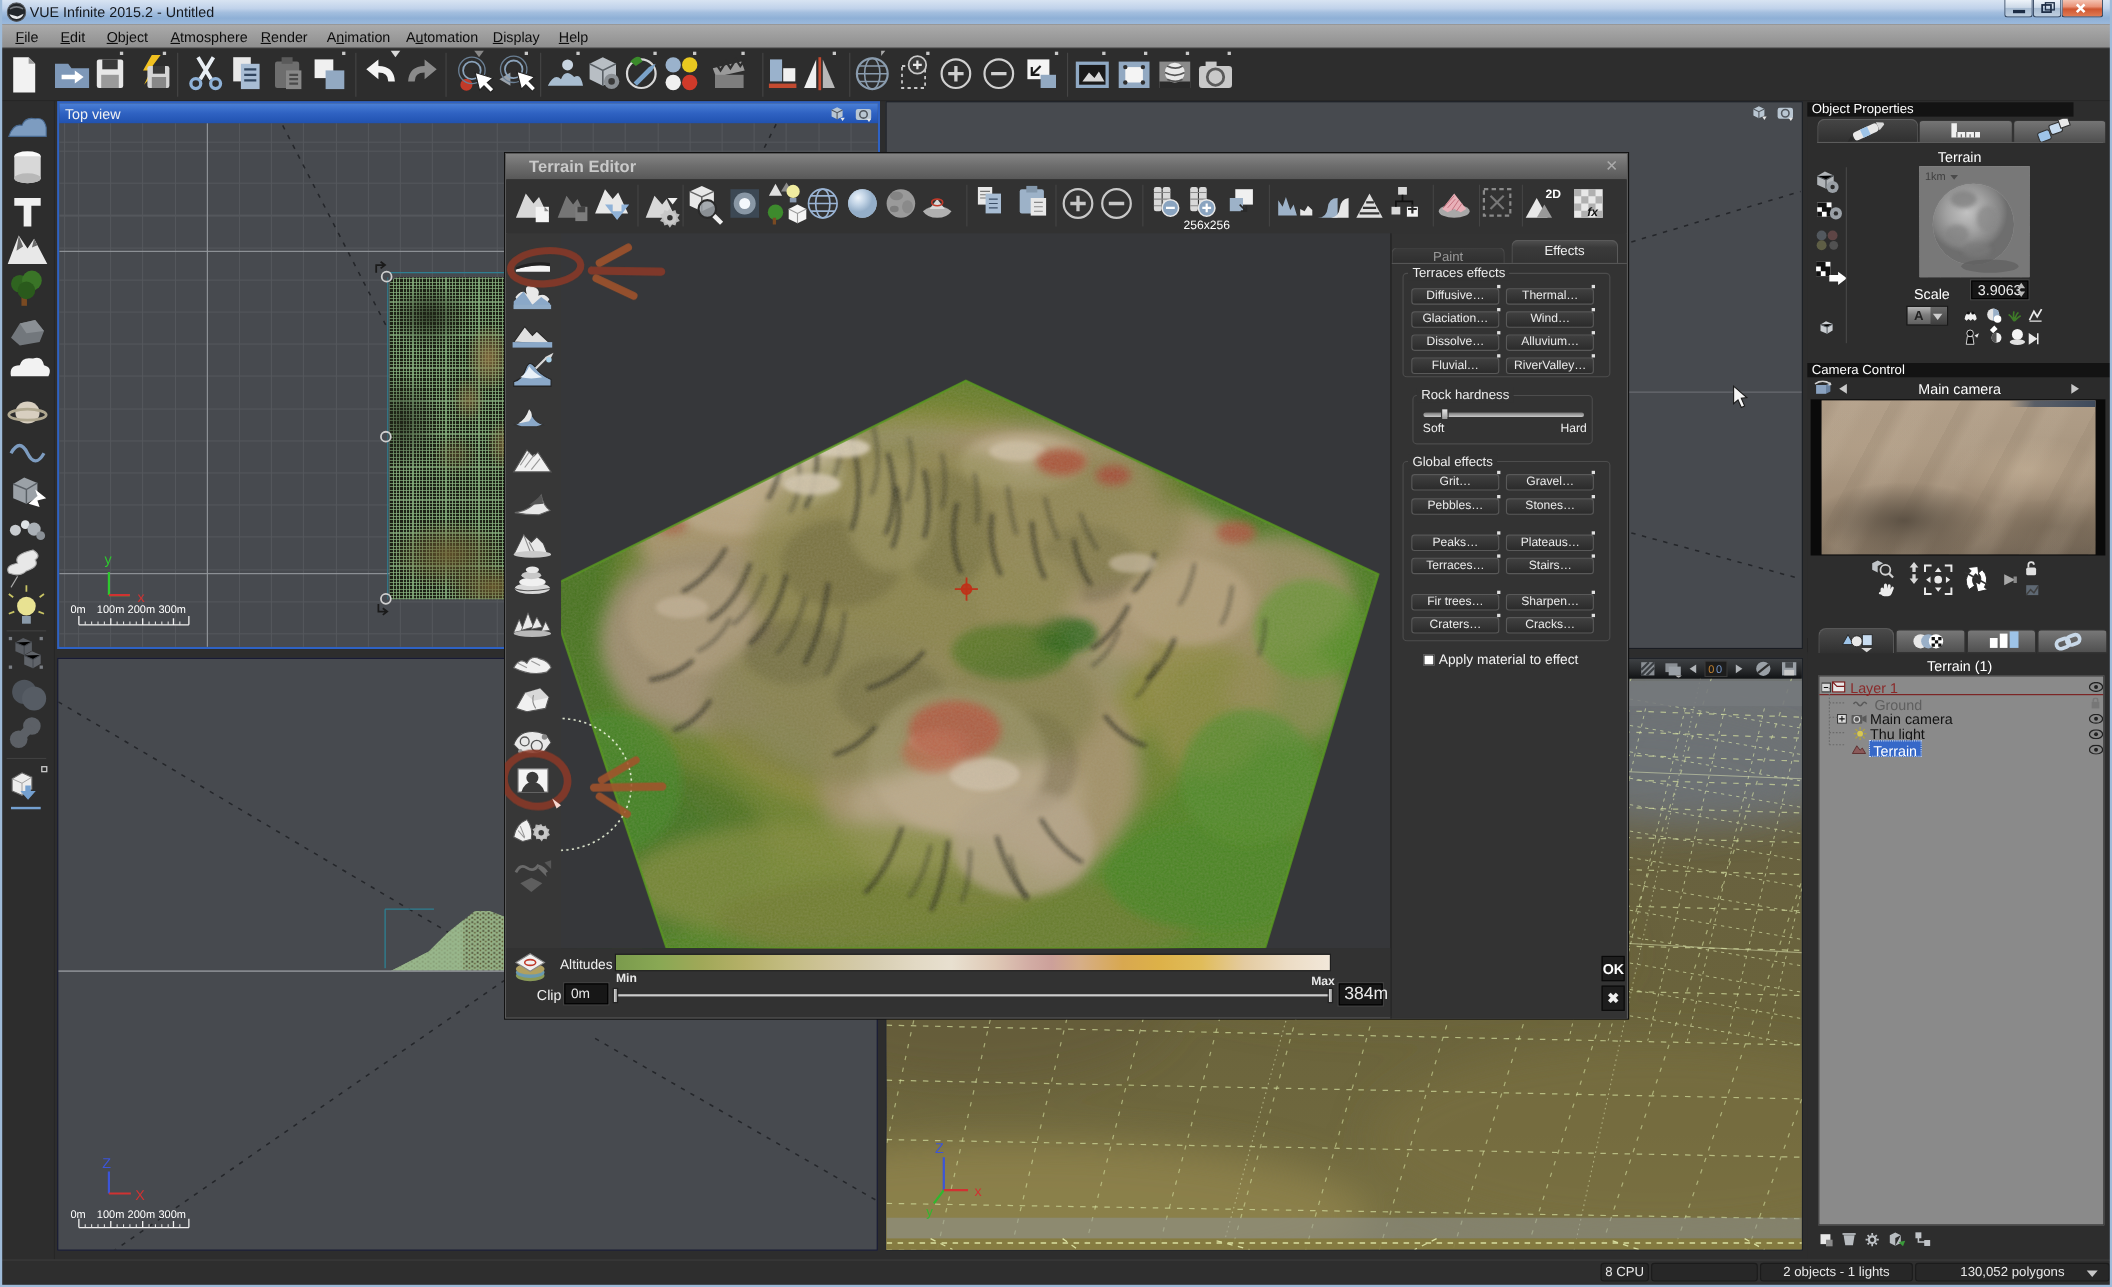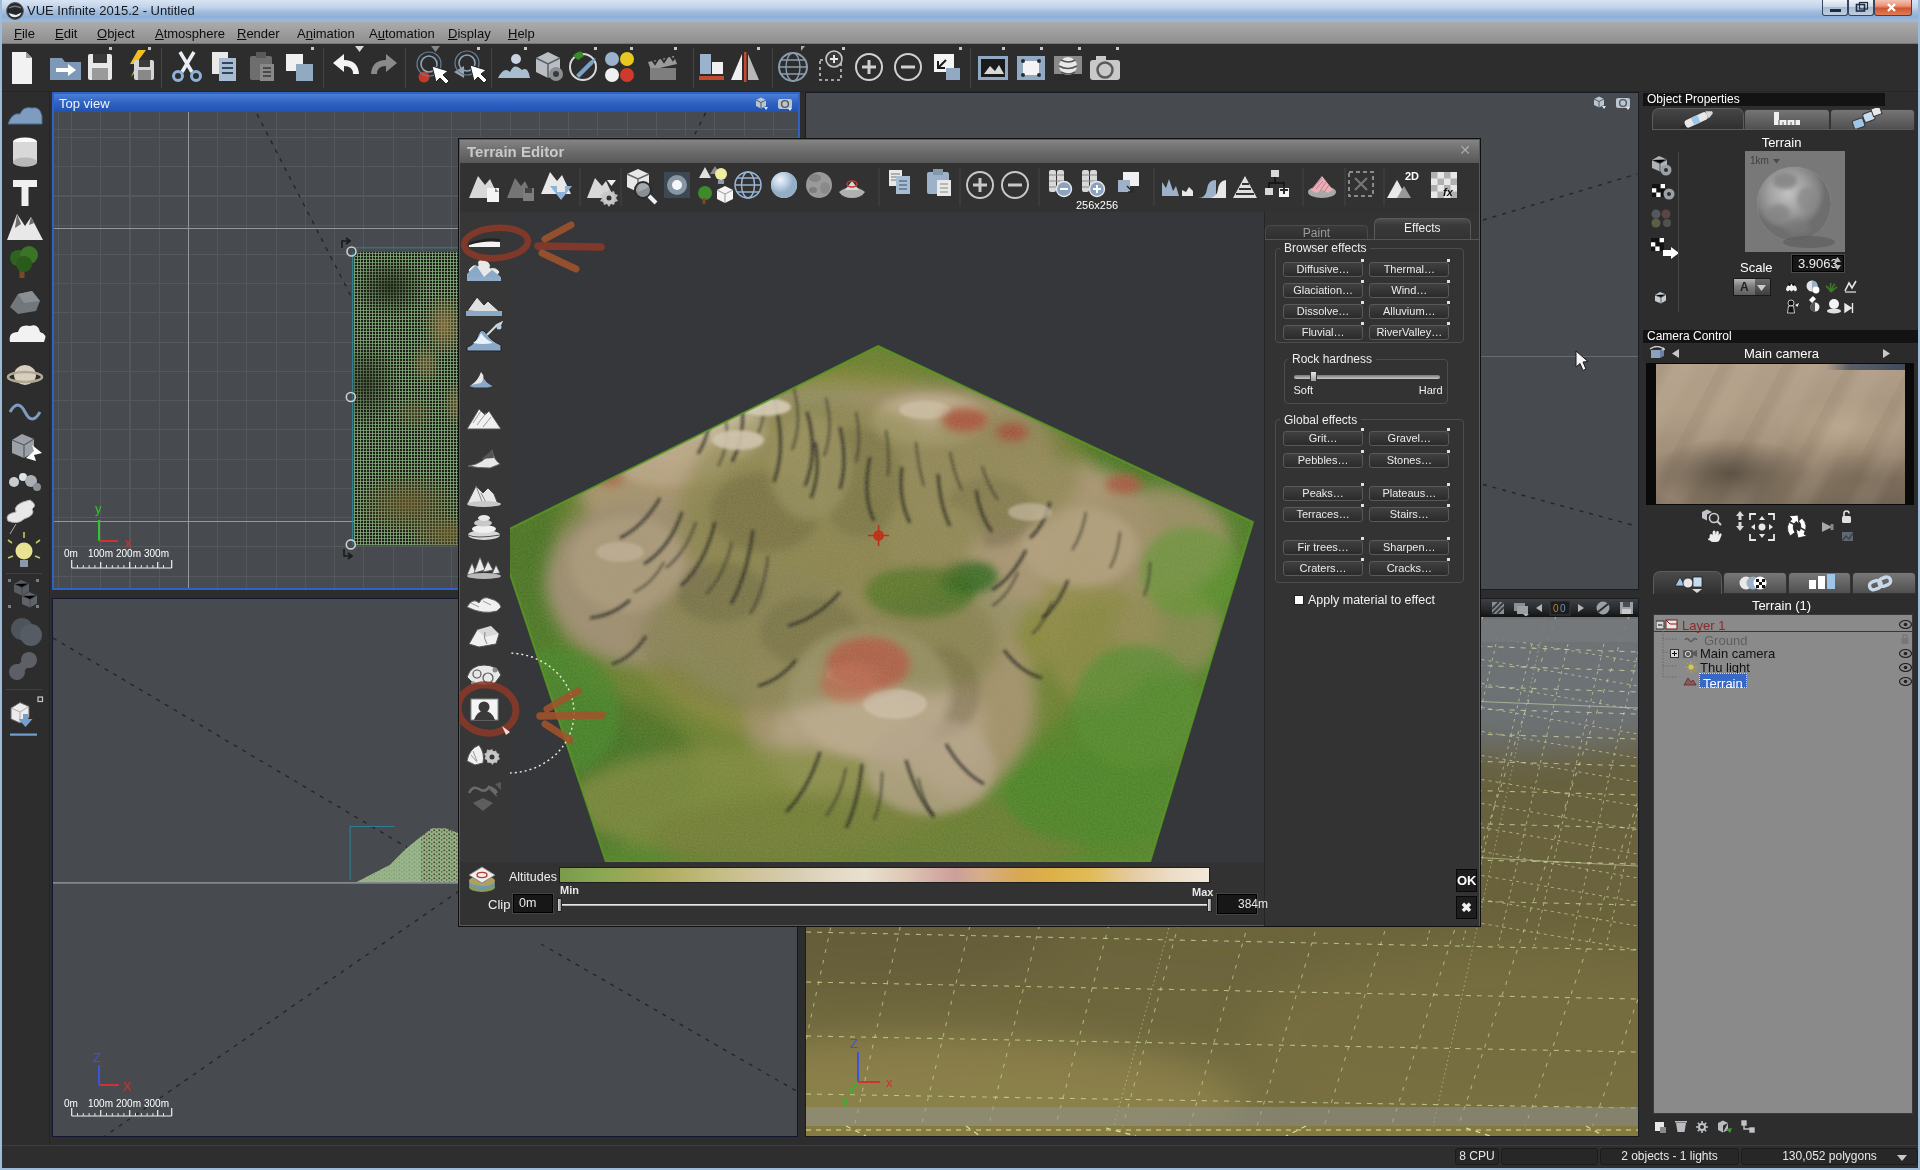--- a/index.html
+++ b/index.html
@@ -787,21 +787,21 @@
 <div id="statusbar" class="abs"></div>
 <div class="statbox" style="left:1455px;width:44px;">8 CPU</div>
 <div class="statbox" style="left:1501px;width:97px;"></div>
 <div class="statbox" style="left:1600px;width:139px;">2 objects - 1 lights</div>
 <div class="statbox" style="left:1741px;width:177px;">130,052 polygons</div>
 <svg class="abs" style="left:1896px;top:1154px;z-index:5" width="12" height="8" viewBox="0 0 12 8">
       <path d="M1 1 h10 l-5 6 z" fill="#c8c8c8"></path>
     </svg>
 <div id="dialog" class="abs">
  <div id="dlgtitle">
-        <span style="position:absolute;left:7px;top:3px;">Terrain Editor</span>
+        <span style="position:absolute;left:21px;top:3px;">Terrain Editor</span>
    <span style="position:absolute;right:8px;top:2px;color:#aaa;font-size:14px;font-weight:normal">✕</span>
       </div>
  <div class="abs" style="left:1px;top:24px;width:1019px;height:49px;background:#323232"></div>
  <svg style="left:0;top:23px" width="1021" height="50" viewBox="0 0 1021 50">
   <g fill="#e4e4e4">
    <path d="M10 36 l9 -22 7 9 5 -6 9 19 z" fill="#d8d8d8"></path>
           <rect x="28" y="26" width="12" height="14" fill="#f4f4f4"></rect>
           <path d="M36 26 l4 4 h-4 z" fill="#888"></path>
    <g opacity="0.45">
             <path d="M48 36 l8 -20 6 8 4 -5 8 17 z" fill="#c8c8c8"></path>
@@ -1182,21 +1182,21 @@
             <circle cx="368.6" cy="323.5" r="4.5" fill="#b83b20"></circle>
             <path d="M358 323.5 h21 M368.6 313 v21"></path>
           </g>
  </svg>
  </div>
  <div class="abs" style="left:805px;top:73px;width:215px;height:714px;background:#333;border-left:1px solid #252525"></div>
  <div class="abs" style="left:806px;top:85.7px;width:103px;height:14.5px;background:linear-gradient(#3a3a3a,#2f2f2f);border:1px solid #4a4a4a;border-bottom:none;border-radius:5px 5px 0 0;color:#9a9a9a;font-size:12px;text-align:center;line-height:14px">Paint</div>
  <div class="abs" style="left:914.8px;top:78.8px;width:97px;height:21.4px;background:linear-gradient(#4e4e4e,#3a3a3a 30%,#333);border:1px solid #5a5a5a;border-bottom:none;border-radius:6px 6px 0 0;color:#f0f0f0;font-size:12px;text-align:center;line-height:19px">Effects</div>
  <div class="abs" style="left:806px;top:100.2px;width:214px;height:1px;background:#555"></div>
  <div class="grpbox" style="left:816.2px;top:108.9px;width:188.5px;height:95px"></div>
- <div class="grplabel" style="left:821px;top:102.4px">Browser effects</div>
+ <div class="grplabel" style="left:821px;top:102.4px">Terraces effects</div>
  <div class="ebtn" style="left:824.1px;top:122.7px">Diffusive…<i></i></div>
  <div class="ebtn" style="left:910.3px;top:122.7px">Thermal…<i></i></div>
  <div class="ebtn" style="left:824.1px;top:143.8px">Glaciation…<i></i></div>
  <div class="ebtn" style="left:910.3px;top:143.8px">Wind…<i></i></div>
  <div class="ebtn" style="left:824.1px;top:165.3px">Dissolve…<i></i></div>
  <div class="ebtn" style="left:910.3px;top:165.3px">Alluvium…<i></i></div>
  <div class="ebtn" style="left:824.1px;top:186px">Fluvial…<i></i></div>
  <div class="ebtn" style="left:910.3px;top:186px">RiverValley…<i></i></div>
  <div class="grpbox" style="left:824.8px;top:219.6px;width:164.3px;height:45px"></div>
  <div class="grplabel" style="left:829px;top:213.4px">Rock hardness</div>
@@ -1231,21 +1231,21 @@
  </svg>
  <div class="abs" style="left:50px;top:731.4px;color:#f0f0f0;font-size:12.5px">Altitudes</div>
  <div class="abs" style="left:99.6px;top:728px;width:651.4px;height:15.6px;border:1px solid #1e1e1e;background:linear-gradient(90deg,#7a9a4c 0%,#89a854 6%,#a0a858 12%,#b5b068 18%,#c3bc82 24%,#cfc49a 30%,#d6cdb0 36%,#e2d9c4 42%,#e8e0d0 47%,#dfc9b6 53%,#d2aca4 58%,#ccA09a 61%,#d6ae88 65%,#d8a850 71%,#ddb148 76%,#e0bc5a 82%,#e4cba0 88%,#ecdcc4 94%,#f2e8da 100%)"></div>
  <div class="abs" style="left:101px;top:745px;color:#e8e8e8;font-size:11px;font-weight:bold">Min</div>
  <div class="abs" style="left:733px;top:746.5px;color:#e8e8e8;font-size:11px;font-weight:bold">Max</div>
  <div class="abs" style="left:29px;top:757.5px;color:#f0f0f0;font-size:13px">Clip</div>
  <div class="abs" style="left:54px;top:755px;width:40px;height:19px;background:#171717;border:1px solid #000;box-shadow:0 0 0 1px #454545;color:#e8e8e8;font-size:12.5px;line-height:17px;padding-left:5px">0m</div>
  <div class="abs" style="left:102px;top:764.5px;width:650px;height:2.6px;background:linear-gradient(#fff,#9a9a9a)"></div>
  <div class="abs" style="left:98px;top:758.5px;width:5px;height:14px;background:linear-gradient(90deg,#ddd,#888);border:1px solid #222"></div>
  <div class="abs" style="left:747.5px;top:758.5px;width:5px;height:14px;background:linear-gradient(90deg,#ddd,#888);border:1px solid #222"></div>
- <div class="abs" style="left:758px;top:755px;width:40px;height:20px;background:#171717;border:1px solid #000;box-shadow:0 0 0 1px #454545;color:#e8e8e8;font-size:12px;line-height:18px;padding-left:20px">384m</div>
+ <div class="abs" style="left:758px;top:755px;width:40px;height:20px;background:#171717;border:1px solid #000;box-shadow:0 0 0 1px #454545;color:#e8e8e8;font-size:16px;line-height:18px;padding-left:4px">384m</div>
  <div class="abs" style="left:997px;top:730px;width:21px;height:23px;background:#1d1d1d;border:1px solid #090909;color:#fff;font-size:13px;font-weight:bold;text-align:center;line-height:22px">OK</div>
  <div class="abs" style="left:997px;top:756.5px;width:21px;height:23px;background:#1d1d1d;border:1px solid #090909;color:#f0f0f0;font-size:13px;font-weight:bold;text-align:center;line-height:21px">✖</div>
  <svg style="left:0;top:0;z-index:5" width="1021" height="787" viewBox="0 0 1021 787">
   <g stroke="#8a3a28" fill="none" opacity="0.88" stroke-linecap="round">
    <ellipse cx="37" cy="104" rx="32" ry="15" stroke-width="6.5" transform="rotate(-4 37 104)"></ellipse>
    <path d="M79 107 L142 108" stroke-width="7.5"></path>
    <path d="M86 100 L112 86" stroke-width="7" stroke="#a2542c"></path>
    <path d="M83 114 L117 130" stroke-width="7" stroke="#a2542c"></path>
    <ellipse cx="28" cy="570" rx="29" ry="24" stroke-width="7" transform="rotate(8 28 570)"></ellipse>
    <path d="M81 577 L143 576" stroke-width="7.5" stroke="#a2542c"></path>

